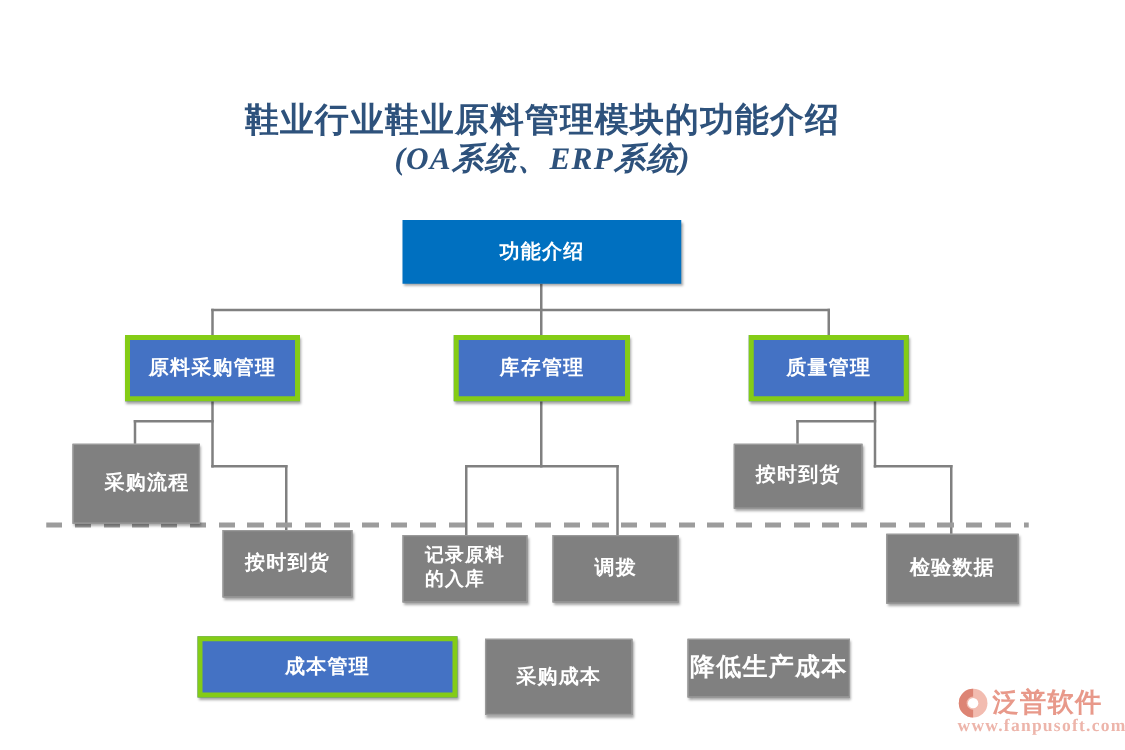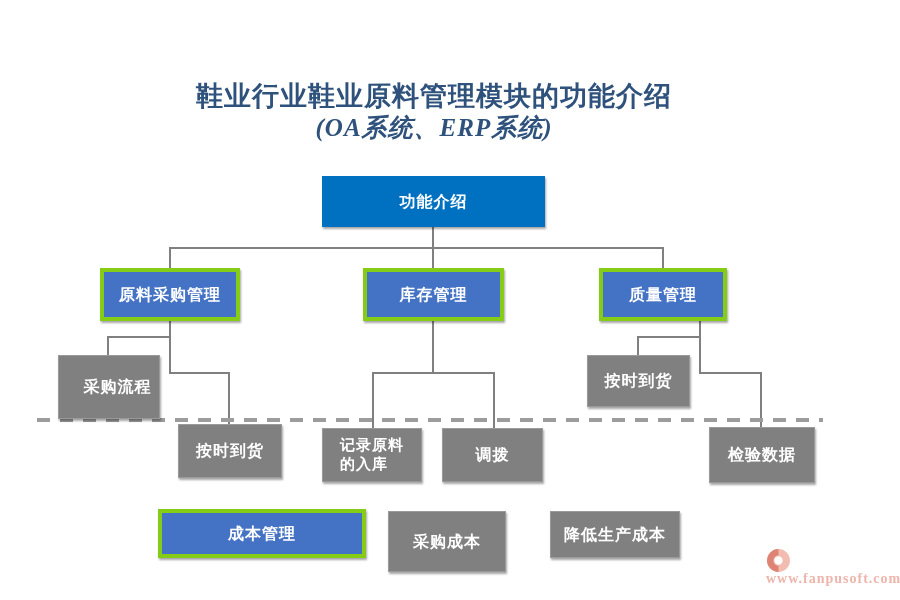--- a/index.html
+++ b/index.html
@@ -30,21 +30,21 @@
   .n-inv    {left:363px;top:268px;width:141px;height:53px;}
   .n-qual   {left:599px;top:268px;width:128px;height:53px;}
   .n-proc   {left:58px; top:355px;width:102px;height:64px;padding-left:17px;}
   .n-mon    {left:587px;top:355px;width:103px;height:52px;}
   .n-ontime {left:178px;top:424px;width:104px;height:54px;}
   .n-record {left:322px;top:428px;width:100px;height:54px;font-size:15px;}
   .n-trans  {left:442px;top:428px;width:101px;height:54px;}
   .n-insp   {left:709px;top:427px;width:106px;height:56px;}
   .n-cost   {left:158px;top:509px;width:208px;height:49px;}
   .n-pcost  {left:388px;top:511px;width:118px;height:61px;}
-  .n-rcost  {left:550px;top:511px;width:130px;height:47px;font-size:16px;}
+  .n-rcost  {left:550px;top:511px;width:130px;height:47px;font-size:20px;}
   
   .ln{position:absolute;background:var(--line,#808080);}
   .v{width:2px;} .h{height:2px;}
   
   .divider{
     position:absolute;left:37px;top:418px;width:786px;height:4px;
     background:repeating-linear-gradient(90deg,#9c9c9c 0 13px,transparent 13px 23px);
   }
   
   .logo{position:absolute;left:766px;top:548px;width:128px;height:42px;}
@@ -138,17 +138,18 @@
 
   <div class="logo">
     <div class="logo-row">
       <span style="display:inline-flex">
         <svg width="25" height="25" viewBox="0 0 24 24">
           <circle cx="12" cy="12" r="11" fill="#F2BCB0"></circle>
           <path d="M12 1 A11 11 0 0 0 1 12 A11 11 0 0 0 12 23 L12 17 A5 5 0 0 1 7 12 A5 5 0 0 1 12 7 Z" fill="#DD8474"></path>
           <circle cx="12" cy="12" r="4" fill="#ffffff"></circle>
         </svg>
       </span>
+      <span class="logo-name">泛普软件</span>
     </div>
     <div class="logo-url">www.fanpusoft.com</div>
   </div>
 
 </div>
 
 </body></html>

